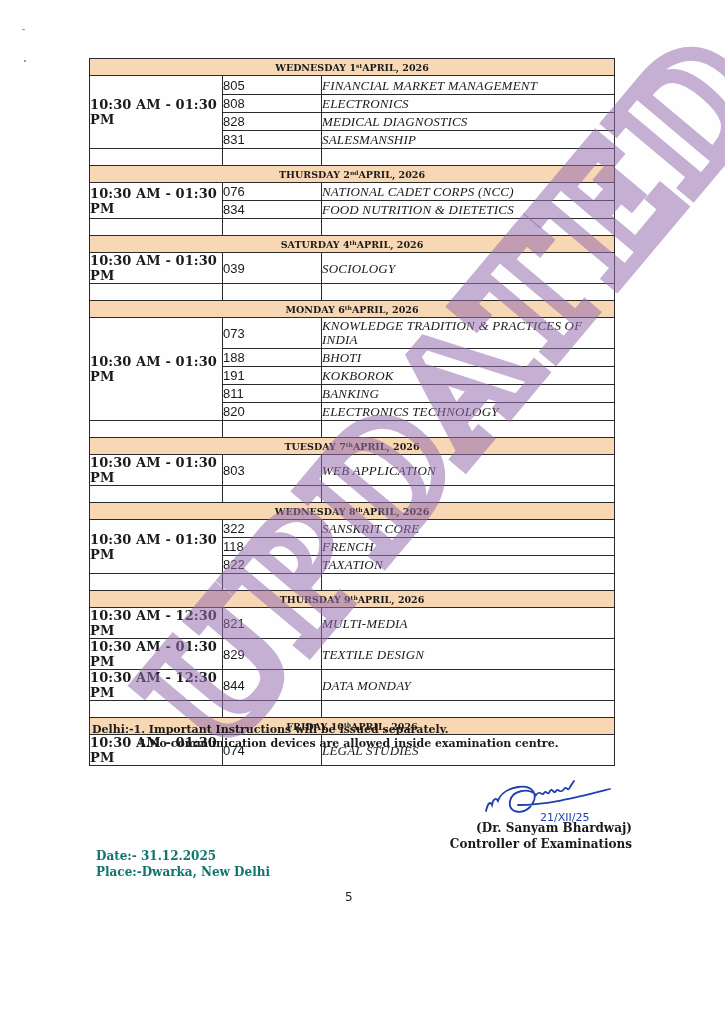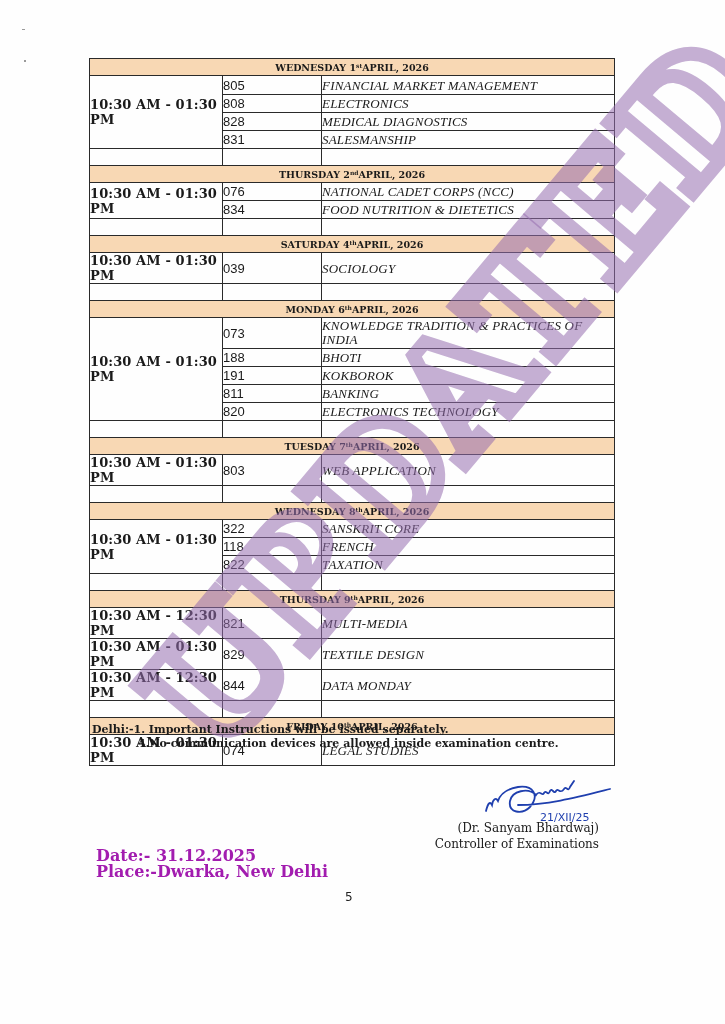--- a/index.html
+++ b/index.html
@@ -46,30 +46,30 @@
   }
 
   .notes {
     position: absolute; left: 92px; top: 723px; width: 530px;
     font-family: "DejaVu Serif", serif; font-weight: bold; font-size: 11px;
     line-height: 13.5px; color: #1a1a1a;
   }
   .notes .indent { padding-left: 46px; }
 
   .sign-block {
-    position: absolute; right: 126px; top: 820px; text-align: right;
-    font-family: "DejaVu Serif", serif; font-weight: normal; font-size: 12px;
+    position: absolute; right: 93px; top: 820px; text-align: right;
+    font-family: "DejaVu Serif", serif; font-weight: bold; font-size: 12px;
     line-height: 16px; color: #1a1a1a;
   }
   .signature { position: absolute; left: 478px; top: 775px; width: 140px; height: 50px; }
 
   .dateplace {
     position: absolute; left: 96px; top: 848px;
-    font-family: "DejaVu Serif", serif; font-weight: bold; font-size: 16px;
-    line-height: 16px; color: #a21caf;
+    font-family: "DejaVu Serif", serif; font-weight: bold; font-size: 12px;
+    line-height: 16px; color: #0f766e;
   }
   .pagenum {
     position: absolute; left: 345px; top: 890px;
     font-family: "DejaVu Sans", sans-serif; font-size: 12px; color: #222;
   }
 </style>
 </head>
 <body>
 
 <div class="page">

